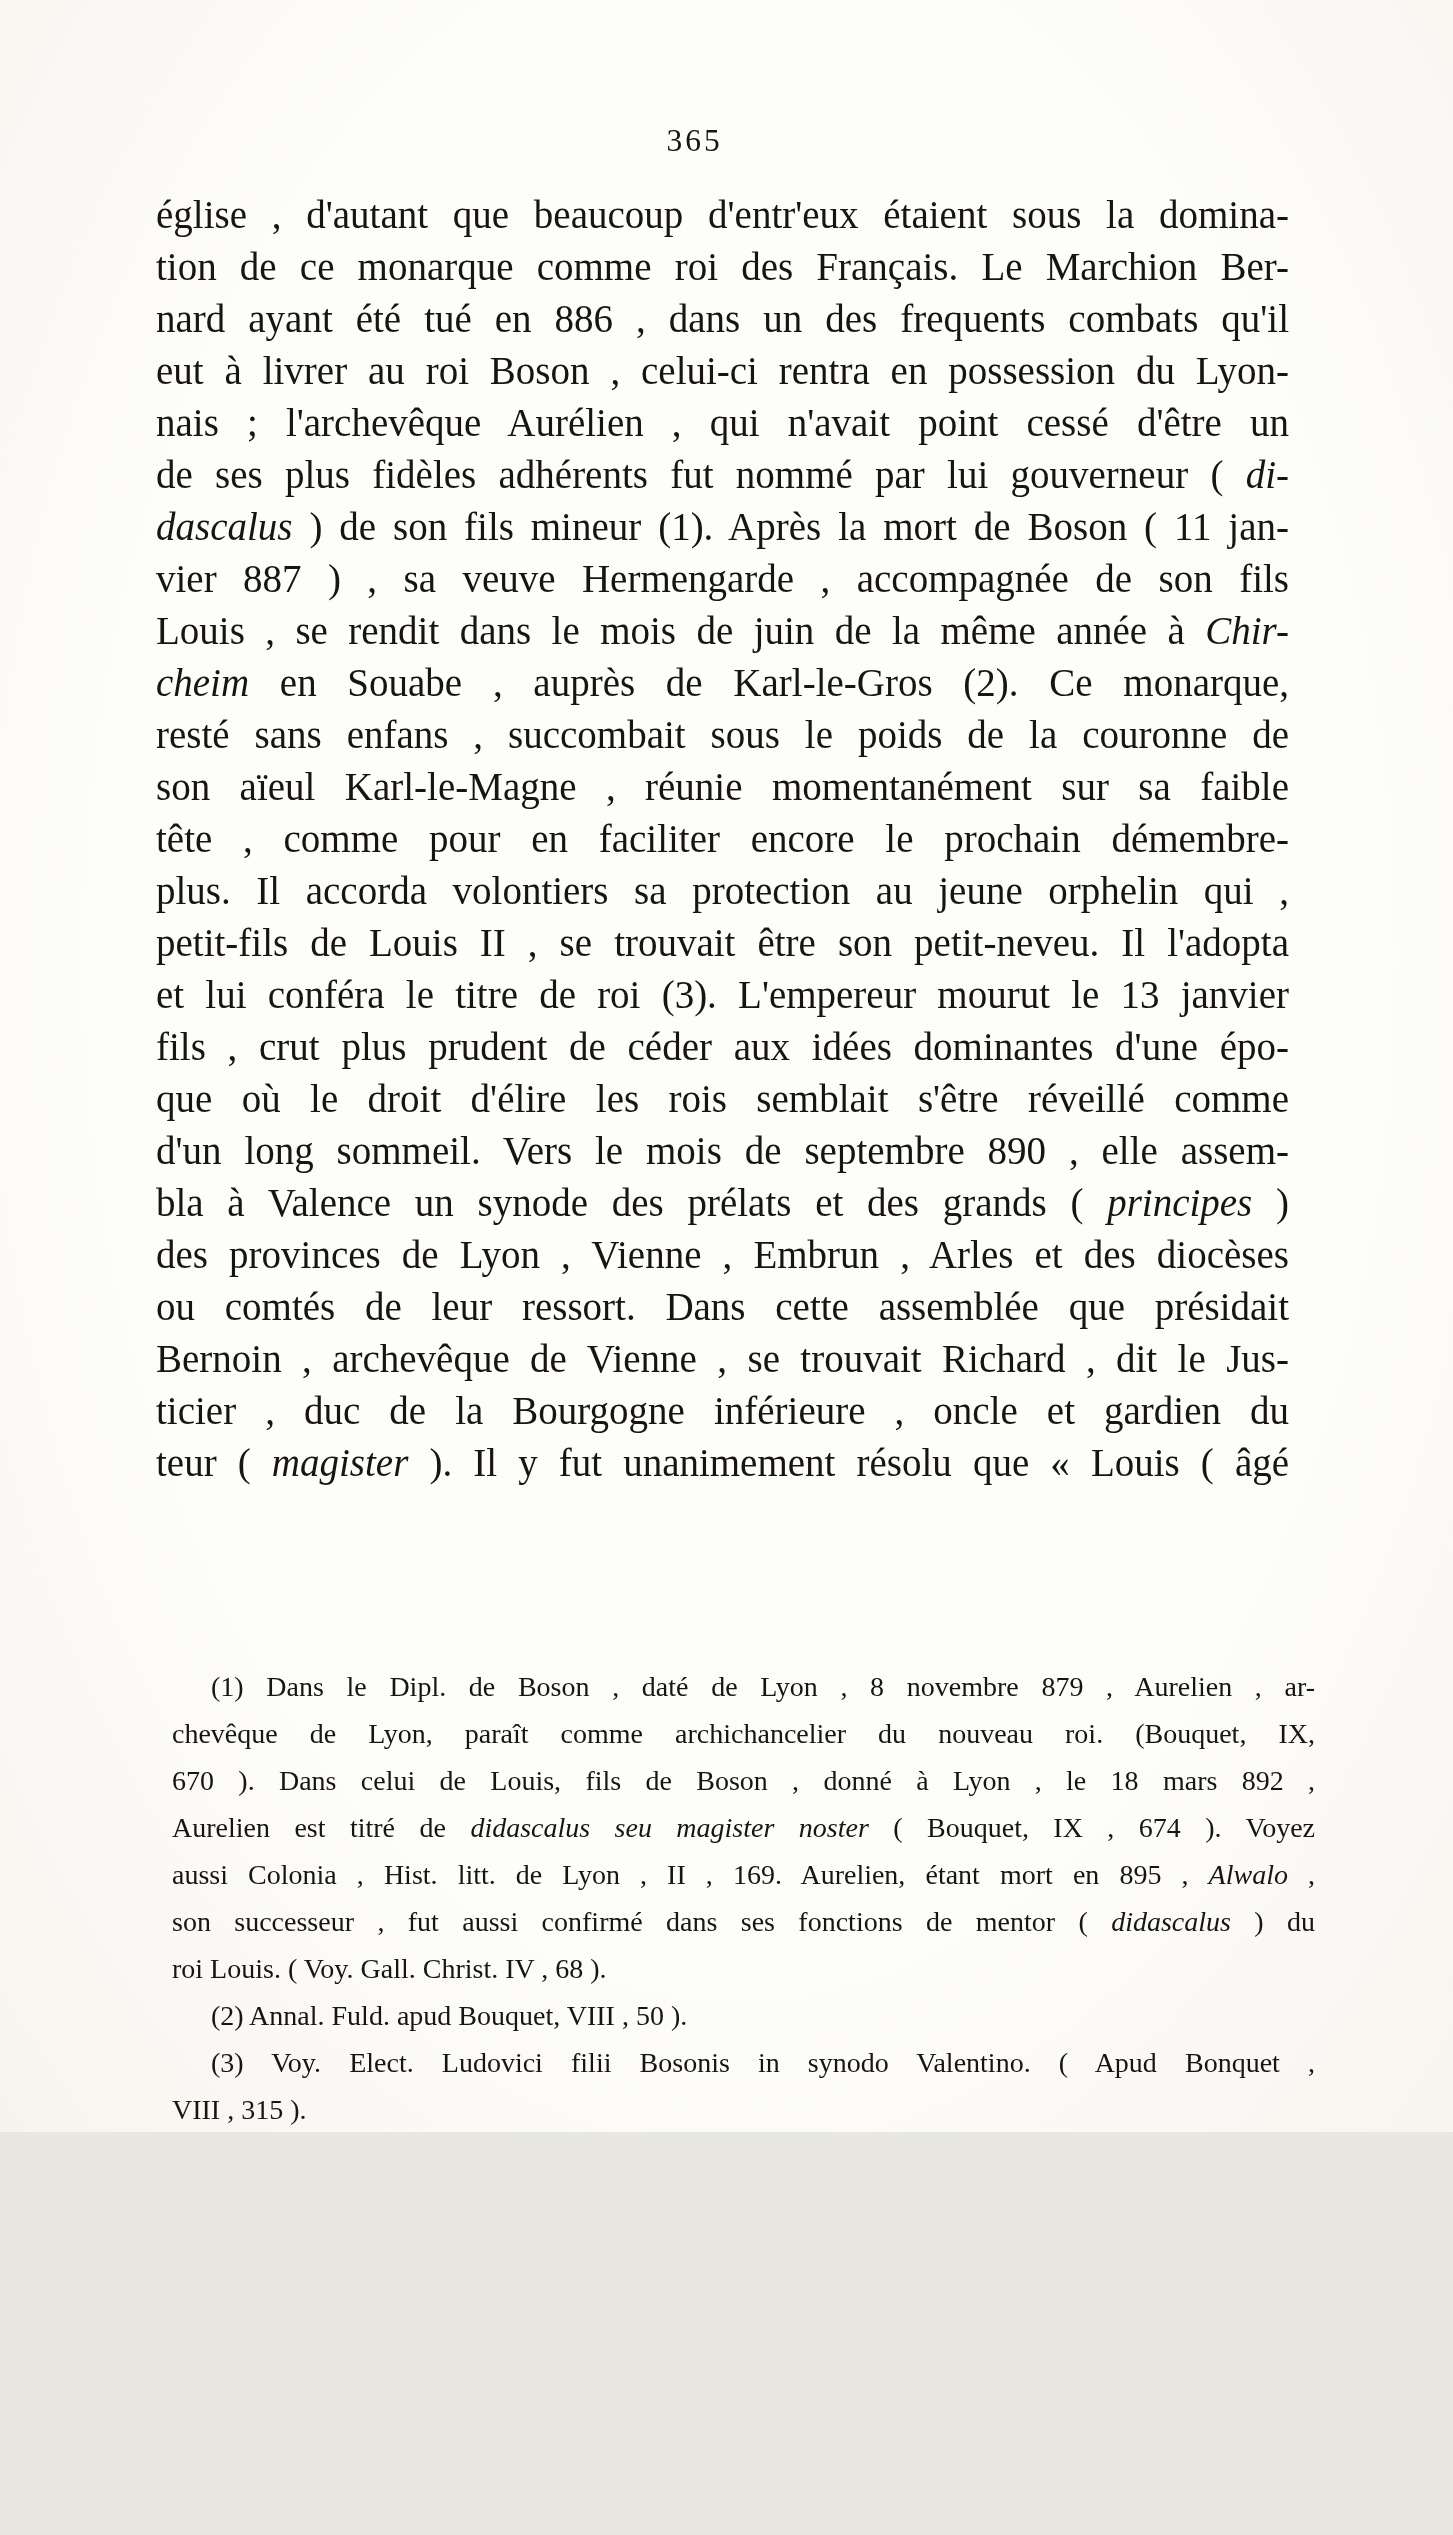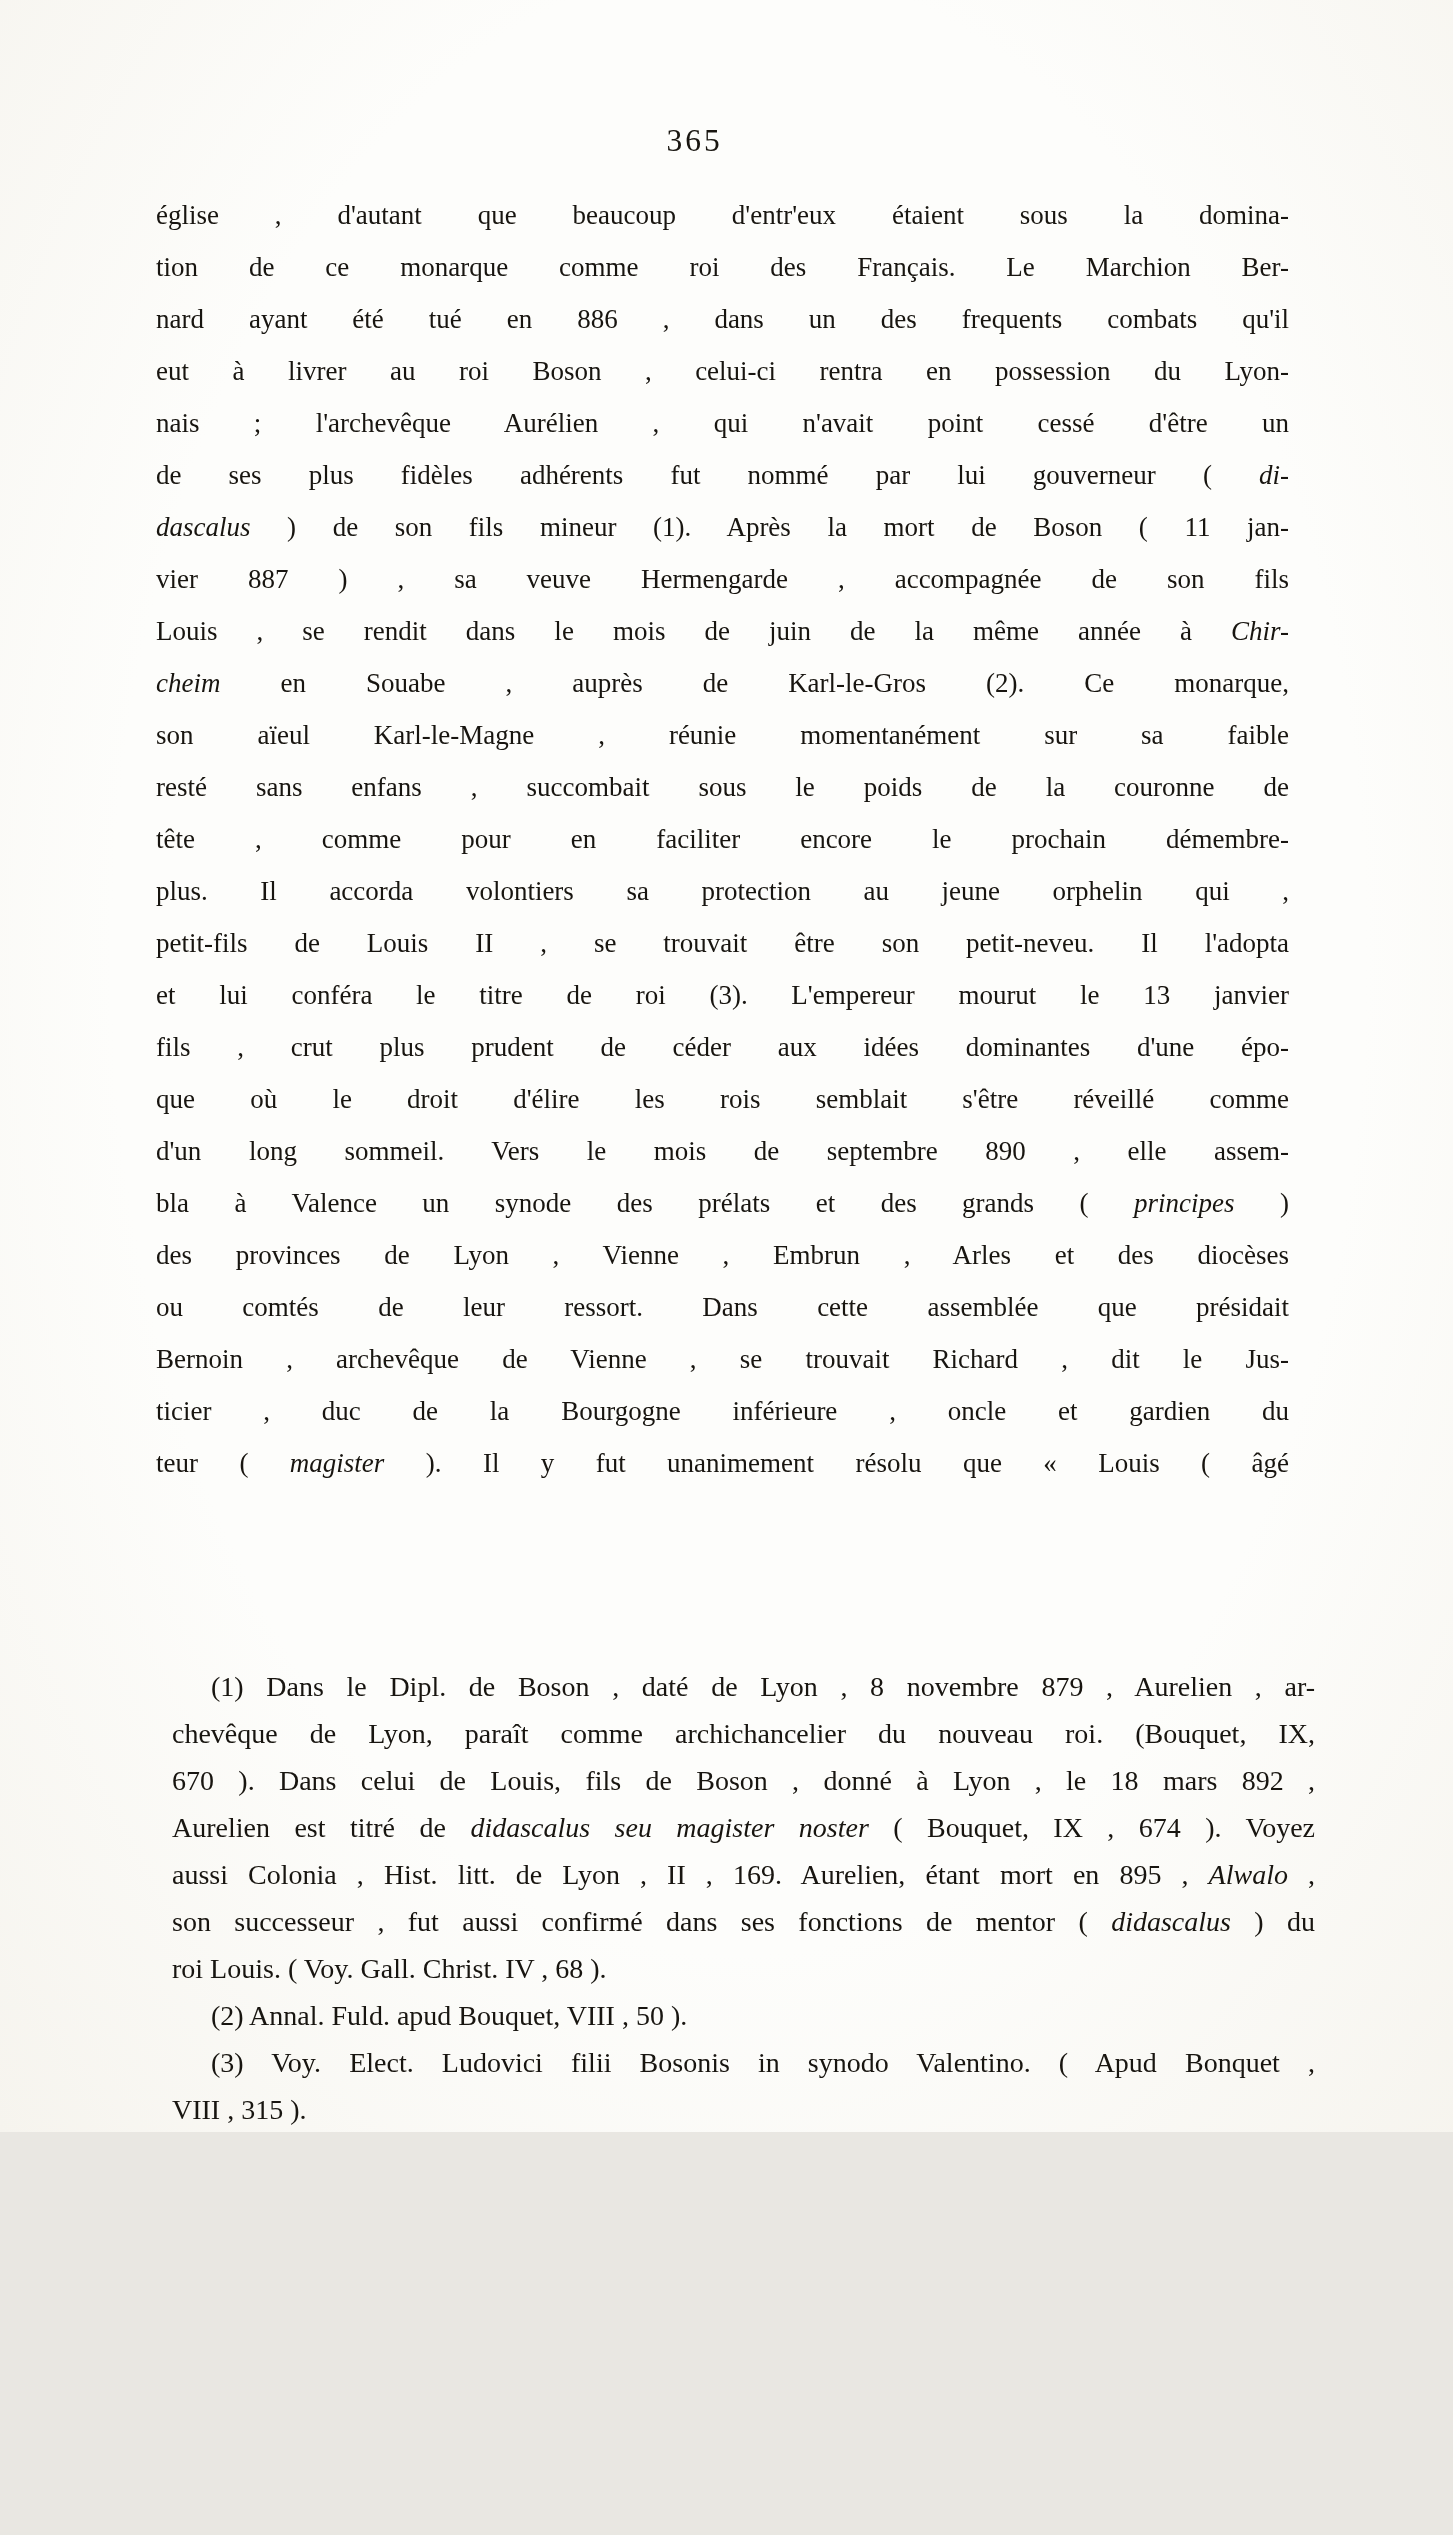--- a/index.html
+++ b/index.html
@@ -24,21 +24,21 @@
     font-size:31.5px;
     letter-spacing:3px;
   }
   .body-text{
     position:absolute;
     top:189px;
     left:156px;
     width:1133px;
   }
   .line{
-    font-size:27px;
+    font-size:39px;
     line-height:52px;
     white-space:normal;
   }
   .just{
     text-align:justify;
     text-align-last:justify;
     -moz-text-align-last:justify;
   }
   .footnotes{
     position:absolute;
@@ -63,22 +63,22 @@
       <div class="line just"><span>église , d'autant que beaucoup d'entr'eux étaient sous la domina-</span></div>
       <div class="line just"><span>tion de ce monarque comme roi des Français. Le Marchion Ber-</span></div>
       <div class="line just"><span>nard ayant été tué en 886 , dans un des frequents combats qu'il</span></div>
       <div class="line just"><span>eut à livrer au roi Boson , celui-ci rentra en possession du Lyon-</span></div>
       <div class="line just"><span>nais ; l'archevêque Aurélien , qui n'avait point cessé d'être un</span></div>
       <div class="line just"><span>de ses plus fidèles adhérents fut nommé par lui gouverneur ( </span><em>di-</em></div>
       <div class="line just"><em>dascalus</em><span> ) de son fils mineur (1). Après la mort de Boson ( 11 jan-</span></div>
       <div class="line just"><span>vier 887 ) , sa veuve Hermengarde , accompagnée de son fils</span></div>
       <div class="line just"><span>Louis , se rendit dans le mois de juin de la même année à </span><em>Chir-</em></div>
       <div class="line just"><em>cheim</em><span> en Souabe , auprès de Karl-le-Gros (2). Ce monarque,</span></div>
+      <div class="line just"><span>resté sans enfans , succombait sous le poids de la couronne de</span></div>
       <div class="line just"><span>son aïeul Karl-le-Magne , réunie momentanément sur sa faible</span></div>
-      <div class="line just"><span>resté sans enfans , succombait sous le poids de la couronne de</span></div>
       <div class="line just"><span>tête , comme pour en faciliter encore le prochain démembre-</span></div>
       <div class="line just"><span>plus. Il accorda volontiers sa protection au jeune orphelin qui ,</span></div>
       <div class="line just"><span>petit-fils de Louis II , se trouvait être son petit-neveu. Il l'adopta</span></div>
       <div class="line just"><span>et lui conféra le titre de roi (3). L'empereur mourut le 13 janvier</span></div>
       <div class="line just"><span>fils , crut plus prudent de céder aux idées dominantes d'une épo-</span></div>
       <div class="line just"><span>que où le droit d'élire les rois semblait s'être réveillé comme</span></div>
       <div class="line just"><span>d'un long sommeil. Vers le mois de septembre 890 , elle assem-</span></div>
       <div class="line just"><span>bla à Valence un synode des prélats et des grands ( </span><em>principes</em><span> )</span></div>
       <div class="line just"><span>des provinces de Lyon , Vienne , Embrun , Arles et des diocèses</span></div>
       <div class="line just"><span>ou comtés de leur ressort. Dans cette assemblée que présidait</span></div>

